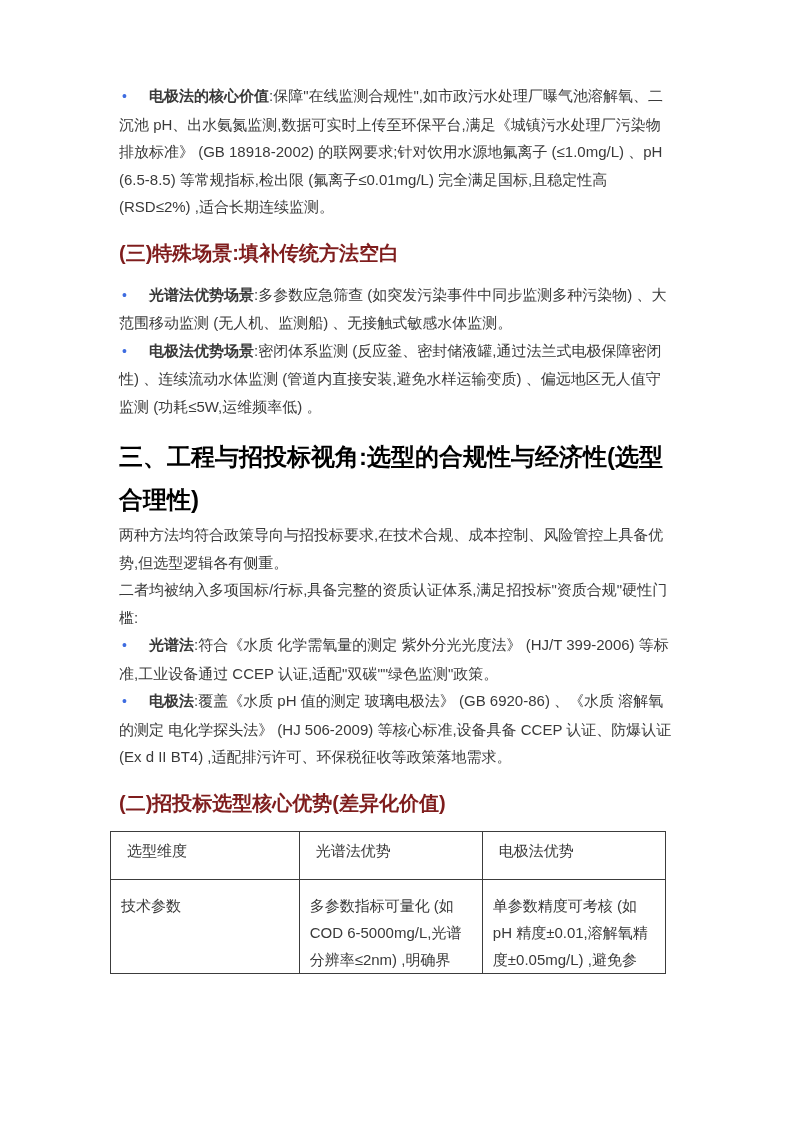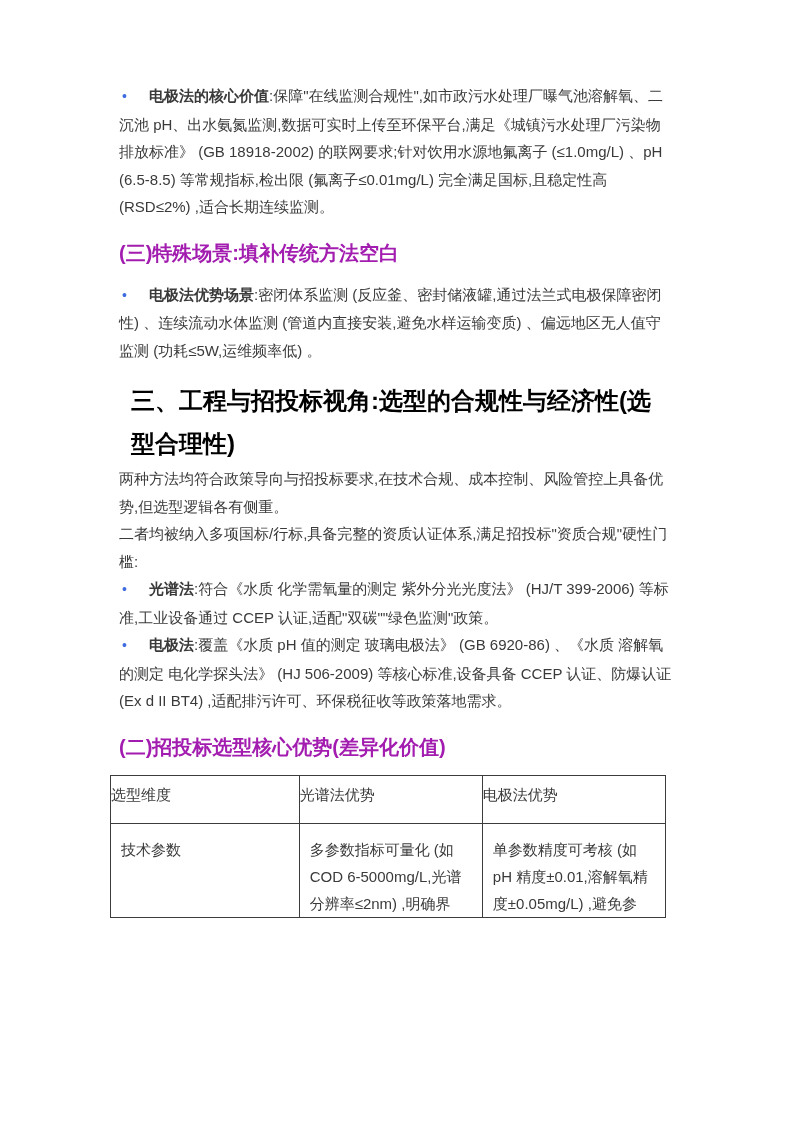--- a/index.html
+++ b/index.html
@@ -32,43 +32,43 @@
     width: 30px;
     padding-left: 3px;
     color: #3e6ce0;
     font-size: 14px;
   }
   h2.doc {
     font-size: 24px;
     line-height: 43px;
     color: #000000;
     font-weight: 700;
-    margin: 15px 0 0 12px;
+    margin: 15px 0 0 0;
   }
   h3.doc {
     font-size: 20px;
     line-height: 28px;
-    color: #a21caf;
+    color: #7f1d1d;
     font-weight: 700;
     margin: 18px 0 14px 0;
   }
   table.cmp {
     border-collapse: collapse;
     table-layout: fixed;
     width: 556px;
     margin-left: -9px;
   }
   table.cmp td {
     border: 1px solid #3c3c3c;
     vertical-align: top;
     font-size: 15px;
     color: #3a3a3a;
   }
   tr.header-row td {
-    padding: 5px 10px 15px 0;
+    padding: 5px 10px 15px 16px;
     line-height: 27px;
   }
   tr.data-row td {
     padding: 4px 10px 0 10px;
     height: 85px;
   }
   .clip {
     height: 81px;
     overflow: hidden;
     line-height: 27px;
@@ -83,20 +83,23 @@
 
 <div class="page">
   <div class="content">
 
     <div class="li">
       <span class="bullet">•</span><span class="li-body"><b class="li-label">电极法的核心价值</b><span>:保障"在线监测合规性",如市政污水处理厂曝气池溶解氧、二沉池 pH、出水氨氮监测,数据可实时上传至环保平台,满足《城镇污水处理厂污染物排放标准》 (GB 18918-2002) 的联网要求;针对饮用水源地氟离子 (≤1.0mg/L) 、pH (6.5-8.5) 等常规指标,检出限 (氟离子≤0.01mg/L) 完全满足国标,且稳定性高 (RSD≤2%) ,适合长期连续监测。</span></span>
     </div>
 
     <h3 class="doc">(三)特殊场景:填补传统方法空白</h3>
 
+    <div class="li">
+      <span class="bullet">•</span><span class="li-body"><b class="li-label">光谱法优势场景</b><span>:多参数应急筛查 (如突发污染事件中同步监测多种污染物) 、大范围移动监测 (无人机、监测船) 、无接触式敏感水体监测。</span></span>
+    </div>
 
     <div class="li">
       <span class="bullet">•</span><span class="li-body"><b class="li-label">电极法优势场景</b><span>:密闭体系监测 (反应釜、密封储液罐,通过法兰式电极保障密闭性) 、连续流动水体监测 (管道内直接安装,避免水样运输变质) 、偏远地区无人值守监测 (功耗≤5W,运维频率低) 。</span></span>
     </div>
 
     <h2 class="doc">三、工程与招投标视角:选型的合规性与经济性(选型合理性)</h2>
 
     <p class="para">两种方法均符合政策导向与招投标要求,在技术合规、成本控制、风险管控上具备优势,但选型逻辑各有侧重。</p>
 
 

